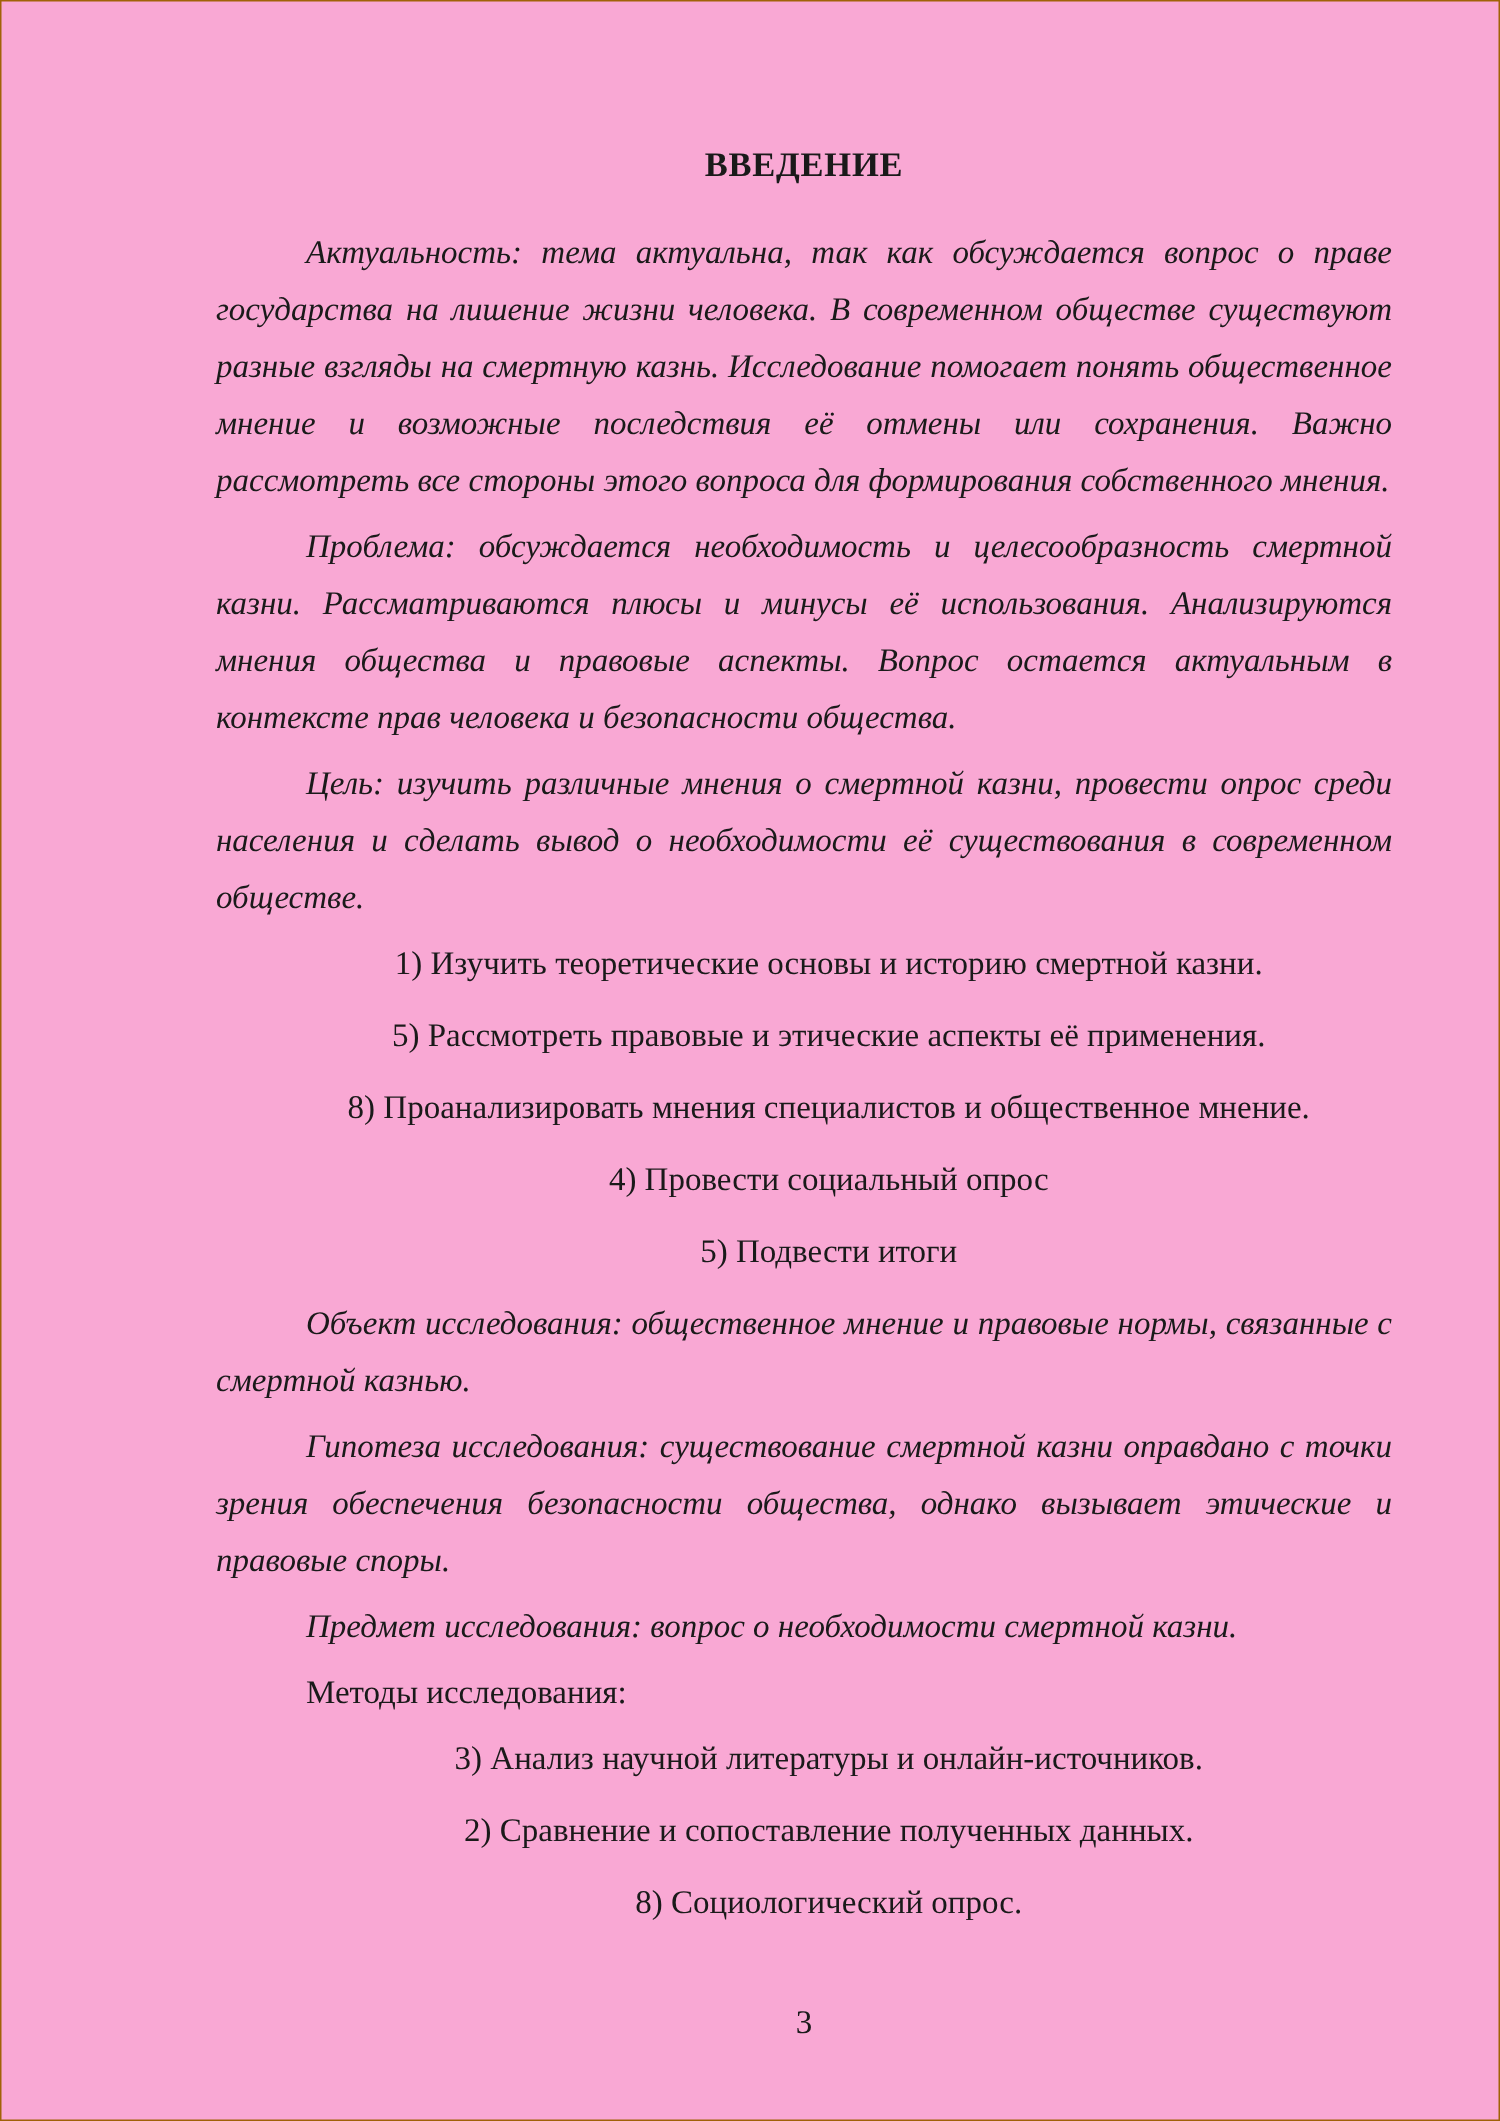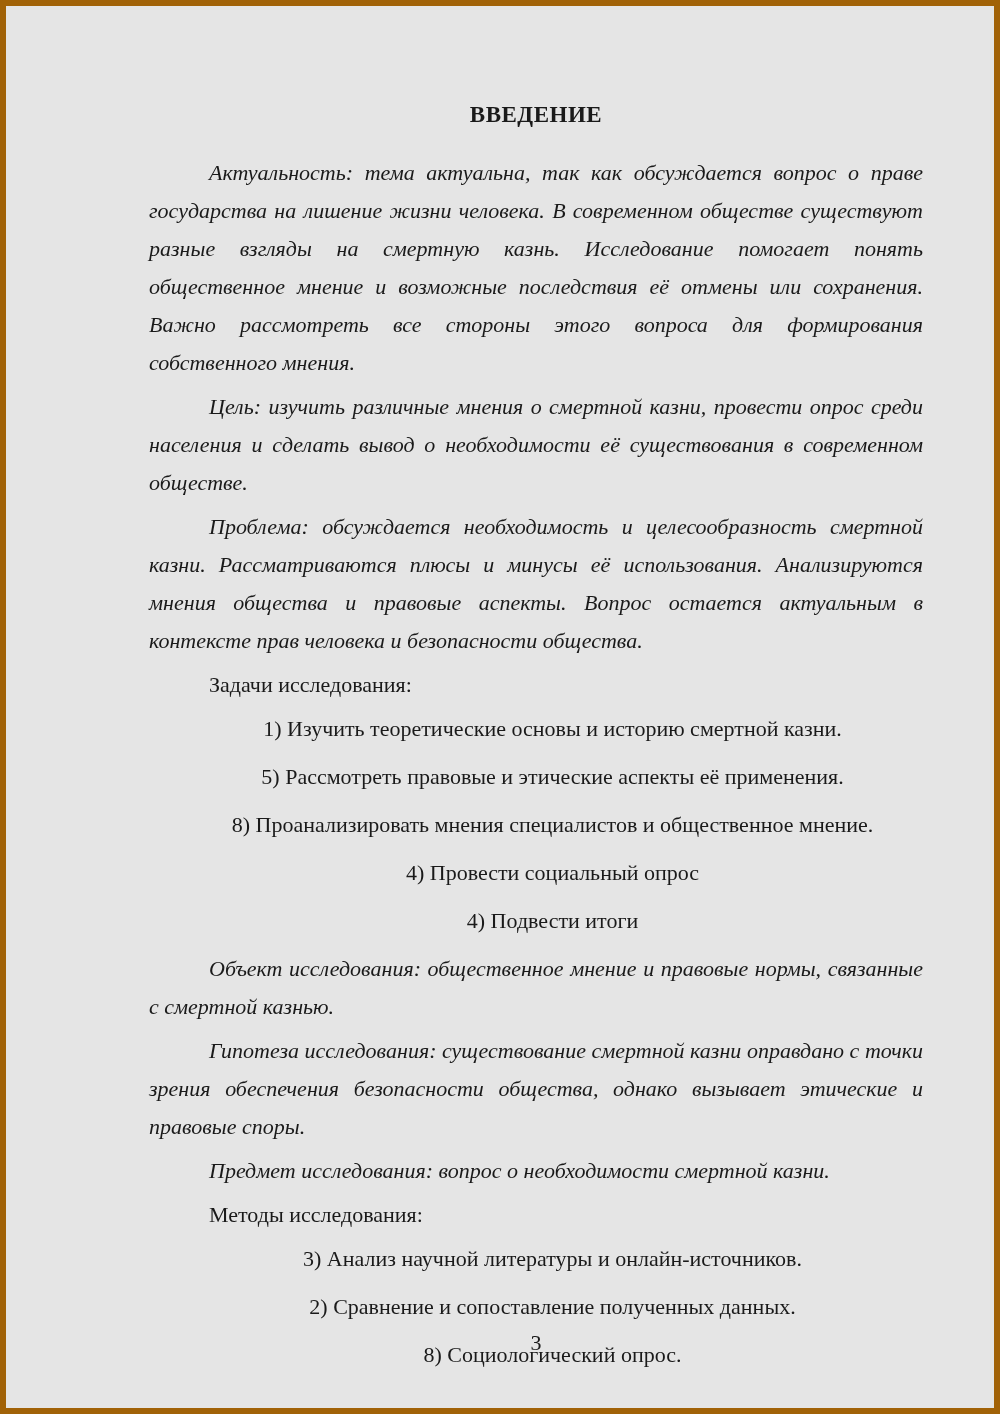--- a/index.html
+++ b/index.html
@@ -5,22 +5,22 @@
   html, body {
     margin: 0;
     padding: 0;
     background: #ffffff;
   }
   .page {
     position: relative;
     width: 1000px;
     height: 1414px;
     margin: 0 auto;
-    background: #e5e5e5;
-    border: 6px solid #a16207;
+    background: #f9a8d4;
+    border: 1px solid #a16207;
     box-sizing: border-box;
     padding: 90px 71px 40px 143px;
     font-family: "Liberation Serif", "DejaVu Serif", serif;
     font-size: 22px;
     line-height: 38px;
     color: #1a1a1a;
     overflow: hidden;
   }
   .doc-title {
     font-size: 23px;
@@ -60,32 +60,31 @@
 </style>
 </head>
 <body>
 
 <div class="page">
 
   <h1 class="doc-title">ВВЕДЕНИЕ</h1>
 
   <p class="para">Актуальность: тема актуальна, так как обсуждается вопрос о праве государства на лишение жизни человека. В современном обществе существуют разные взгляды на смертную казнь. Исследование помогает понять общественное мнение и возможные последствия её отмены или сохранения. Важно рассмотреть все стороны этого вопроса для формирования собственного мнения.</p>
 
+  <p class="para">Проблема: обсуждается необходимость и целесообразность смертной казни. Рассматриваются плюсы и минусы её использования. Анализируются мнения общества и правовые аспекты. Вопрос остается актуальным в контексте прав человека и безопасности общества.</p>
+
   <p class="para">Цель: изучить различные мнения о смертной казни, провести опрос среди населения и сделать вывод о необходимости её существования в современном обществе.</p>
 
-  <p class="para">Проблема: обсуждается необходимость и целесообразность смертной казни. Рассматриваются плюсы и минусы её использования. Анализируются мнения общества и правовые аспекты. Вопрос остается актуальным в контексте прав человека и безопасности общества.</p>
-
-  <p class="para-header">Задачи исследования:</p>
 
   <div class="list-block">
     <p class="list-item">1) Изучить теоретические основы и историю смертной казни.</p>
     <p class="list-item">5) Рассмотреть правовые и этические аспекты её применения.</p>
     <p class="list-item">8) Проанализировать мнения специалистов и общественное мнение.</p>
     <p class="list-item">4) Провести социальный опрос</p>
-    <p class="list-item">4) Подвести итоги</p>
+    <p class="list-item">5) Подвести итоги</p>
   </div>
 
   <p class="para">Объект исследования: общественное мнение и правовые нормы, связанные с смертной казнью.</p>
 
   <p class="para">Гипотеза исследования: существование смертной казни оправдано с точки зрения обеспечения безопасности общества, однако вызывает этические и правовые споры.</p>
 
   <p class="para">Предмет исследования: вопрос о необходимости смертной казни.</p>
 
   <p class="para-header">Методы исследования:</p>
 

